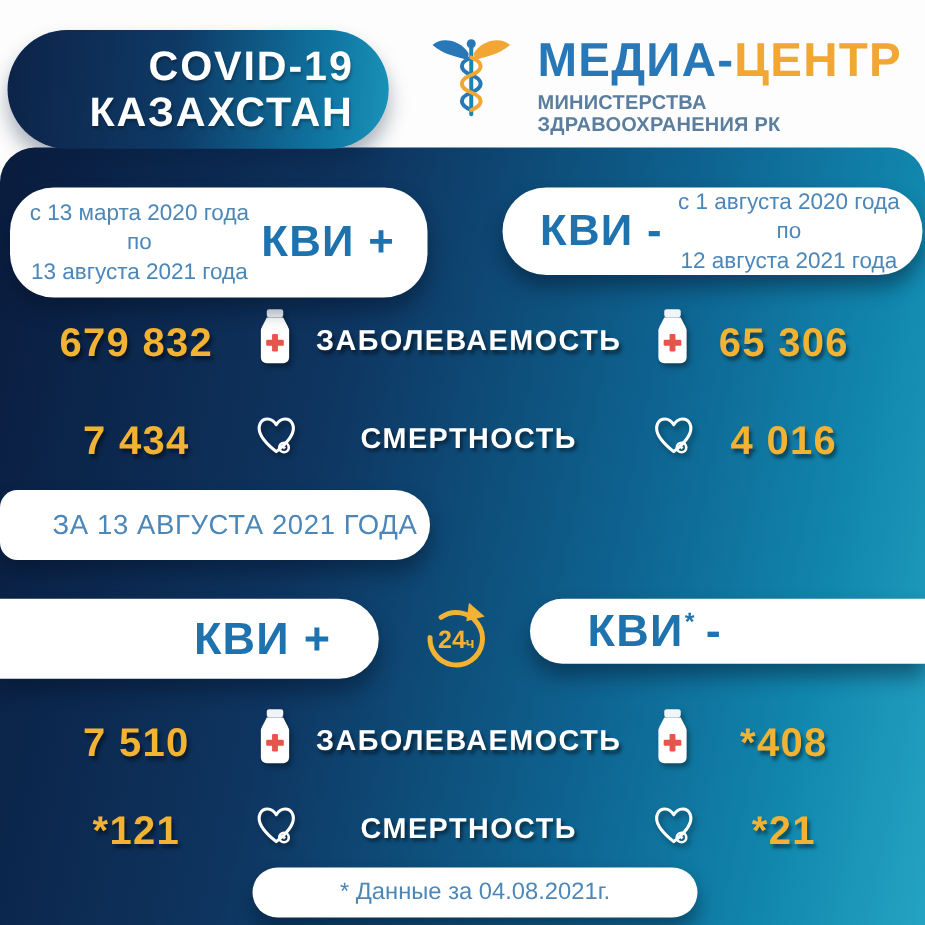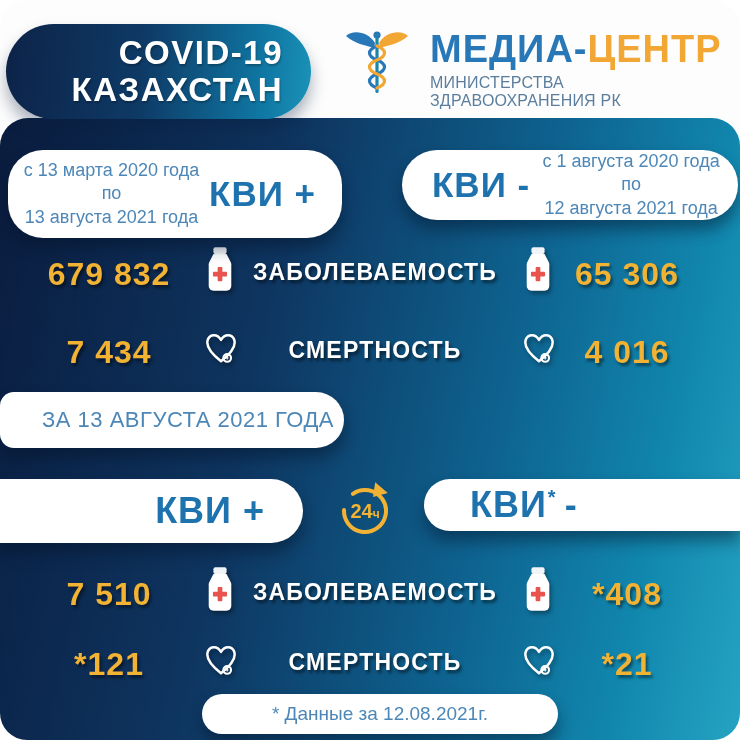--- a/index.html
+++ b/index.html
@@ -1,20 +1,19 @@
 <!DOCTYPE html>
 <html><head>
 <meta charset="utf-8">
 <style>
   html,body { margin:0; padding:0; background:#ffffff; }
   .stage {
     position:relative; width:740px; height:740px; overflow:hidden;
     background:#fdfdfd;
     font-family:"Liberation Sans", sans-serif;
-    border-radius:27px;
   }
   :root {
     --yellow:#F2B233; --kvi:#1E73AE; --steel:#4D87B7;
     --brandblue:#2878B8; --brandgold:#F2A634; --sub:#5B7E9E;
   }
   
   .header-pill {
     position:absolute; left:6px; top:24px; width:305px; height:95px;
     border-radius:48px; z-index:5;
     background:linear-gradient(95deg,#0d2348 0%,#0e3a66 45%,#1079a5 85%,#1b93b8 100%);
@@ -25,21 +24,21 @@
   .hp-line {
     color:#fff; font-weight:700; font-size:33px; line-height:1.12; letter-spacing:1.5px;
     text-shadow:1px 2px 2px rgba(0,0,0,.25);
   }
   .brand { position:absolute; left:342px; top:18px; width:392px; height:96px; }
   .caduceus { position:absolute; left:3px; top:8px; width:64px; height:72px; }
   .brand-text { position:absolute; left:88px; top:12px; width:300px; }
   .brand-name { font-size:38px; font-weight:700; letter-spacing:1px; line-height:1.05; }
   .bn-blue { color:var(--brandblue); }
   .bn-gold { color:var(--brandgold);margin-top:28px; }
-  .brand-sub { margin-top:4px; font-size:16px; font-weight:400; color:var(--sub); letter-spacing:0.2px; }
+  .brand-sub { margin-top:4px; font-size:16px; font-weight:700; color:var(--sub); letter-spacing:0.2px; }
 
   
   .card {
     position:absolute; left:0; top:118px; width:740px; height:622px;
     border-radius:28px 28px 0 0;
     background:linear-gradient(102deg,#0a1c3e 0%,#0e3560 35%,#0e6390 65%,#1187ae 85%,#25a3c2 100%);
   }
 
   
   .pill {
@@ -229,15 +228,15 @@
   <div class="cell c-lb rowlabel" style="top:649px">СМЕРТНОСТЬ</div>
   <div class="cell c-ir" style="top:638px">
     <svg class="icon-svg" width="42" height="42" viewBox="0 0 44 44">
       <path d="M22 37 C10 27.5 5.5 20 8.5 13.5 C11 8.5 18 8 22 14.5 C26 8 33 8.5 35.5 13.5 C38.5 20 34 27.5 22 37 Z" fill="none" stroke="#ffffff" stroke-width="2.6" stroke-linejoin="round" stroke-linecap="round"></path>
       <circle cx="28.5" cy="33.5" r="4" fill="none" stroke="#ffffff" stroke-width="2.2"></circle>
       <path d="M27 33.5 h3 M28.5 32 v3" stroke="#ffffff" stroke-width="1.2"></path>
     </svg>
   </div>
   <div class="cell c-vr num" style="top:646px">*21</div>
 
-  <div class="pill footnote-pill">* Данные за 12.08.2021г.</div>
+  <div class="pill footnote-pill">* Данные за 04.08.2021г.</div>
 
 </div>
 
 </body></html>

